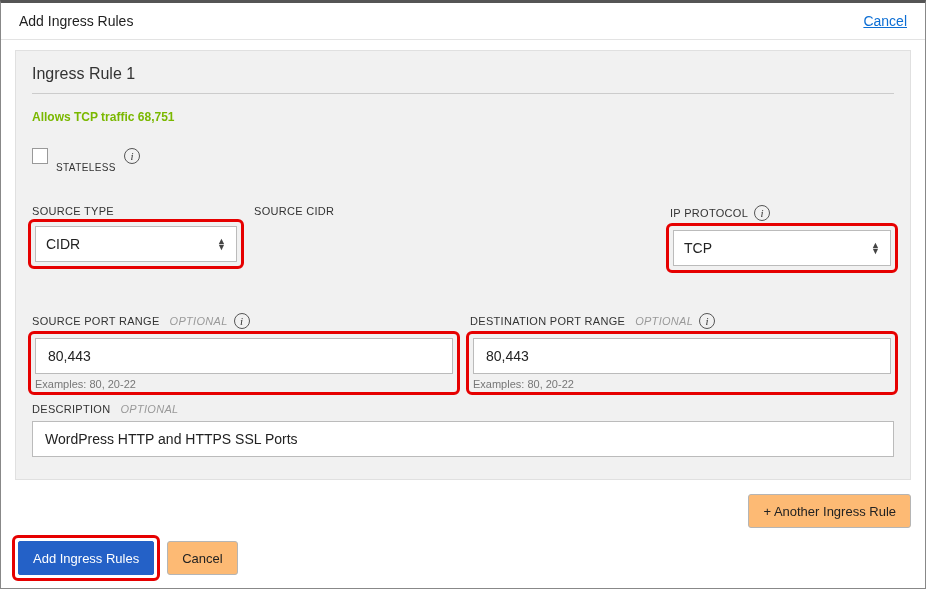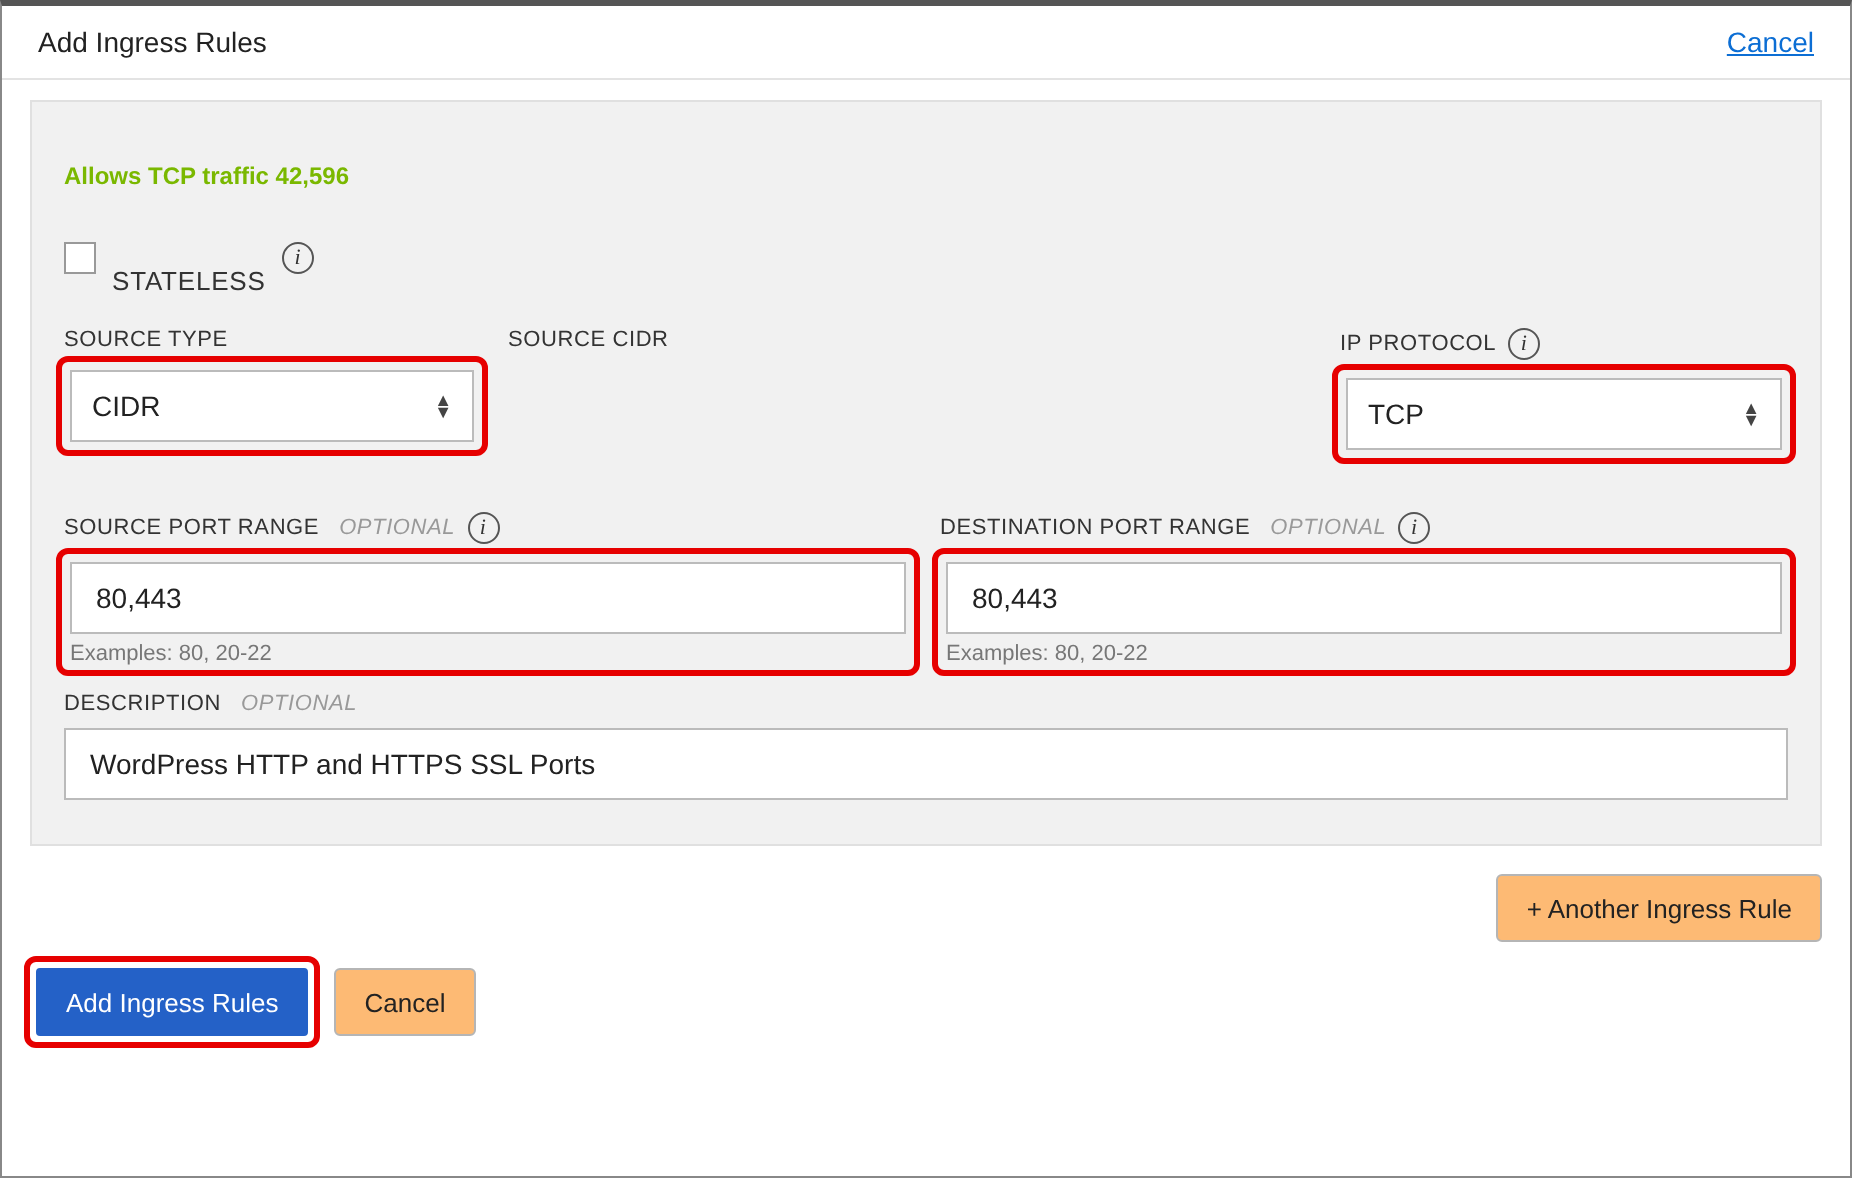--- a/index.html
+++ b/index.html
@@ -54,21 +54,21 @@
     align-items: center;
     gap: 8px;
   }
   .checkbox {
     width: 16px; height: 16px;
     border: 1px solid #999;
     background: #fff;
     cursor: pointer;
   }
   .stateless-label {
-    font-size: 13px;
+    font-size: 10px;
     letter-spacing: 0.4px;
     color: #333;
     margin-top: 24px;
   }
   .info-icon {
     display: inline-flex;
     align-items: center;
     justify-content: center;
     width: 16px; height: 16px;
     border: 1px solid #555;
@@ -79,21 +79,21 @@
     color: #333;
     cursor: pointer;
     background: #f1f1f1;
   }
   .row {
     display: flex;
     gap: 14px;
     margin-top: 16px;
     align-items: flex-start;
   }
-  .field { display: flex; flex-direction: column; }
+  .field { display: flex; flex-direction: column; margin-top: 16px; }
   .field-label {
     font-size: 11px;
     letter-spacing: 0.3px;
     color: #333;
     margin-bottom: 6px;
     display: flex;
     align-items: center;
     gap: 6px;
   }
   .optional {
@@ -168,21 +168,22 @@
 </style>
 </head>
 <body>
 
 <div class="header">
   <div class="header-title">Add Ingress Rules</div>
   <div class="cancel-link">Cancel</div>
 </div>
 
 <div class="panel">
-  <div class="allows">Allows TCP traffic 42,596</div>
+  <div class="panel-title">Ingress Rule 1</div>
+  <div class="allows">Allows TCP traffic 68,751</div>
 
   <div class="stateless-row">
     <div class="checkbox"></div>
     <div class="stateless-label">STATELESS</div>
     <div class="info-icon">i</div>
   </div>
 
   <div class="row">
 
     <div class="field" style="width:208px">

